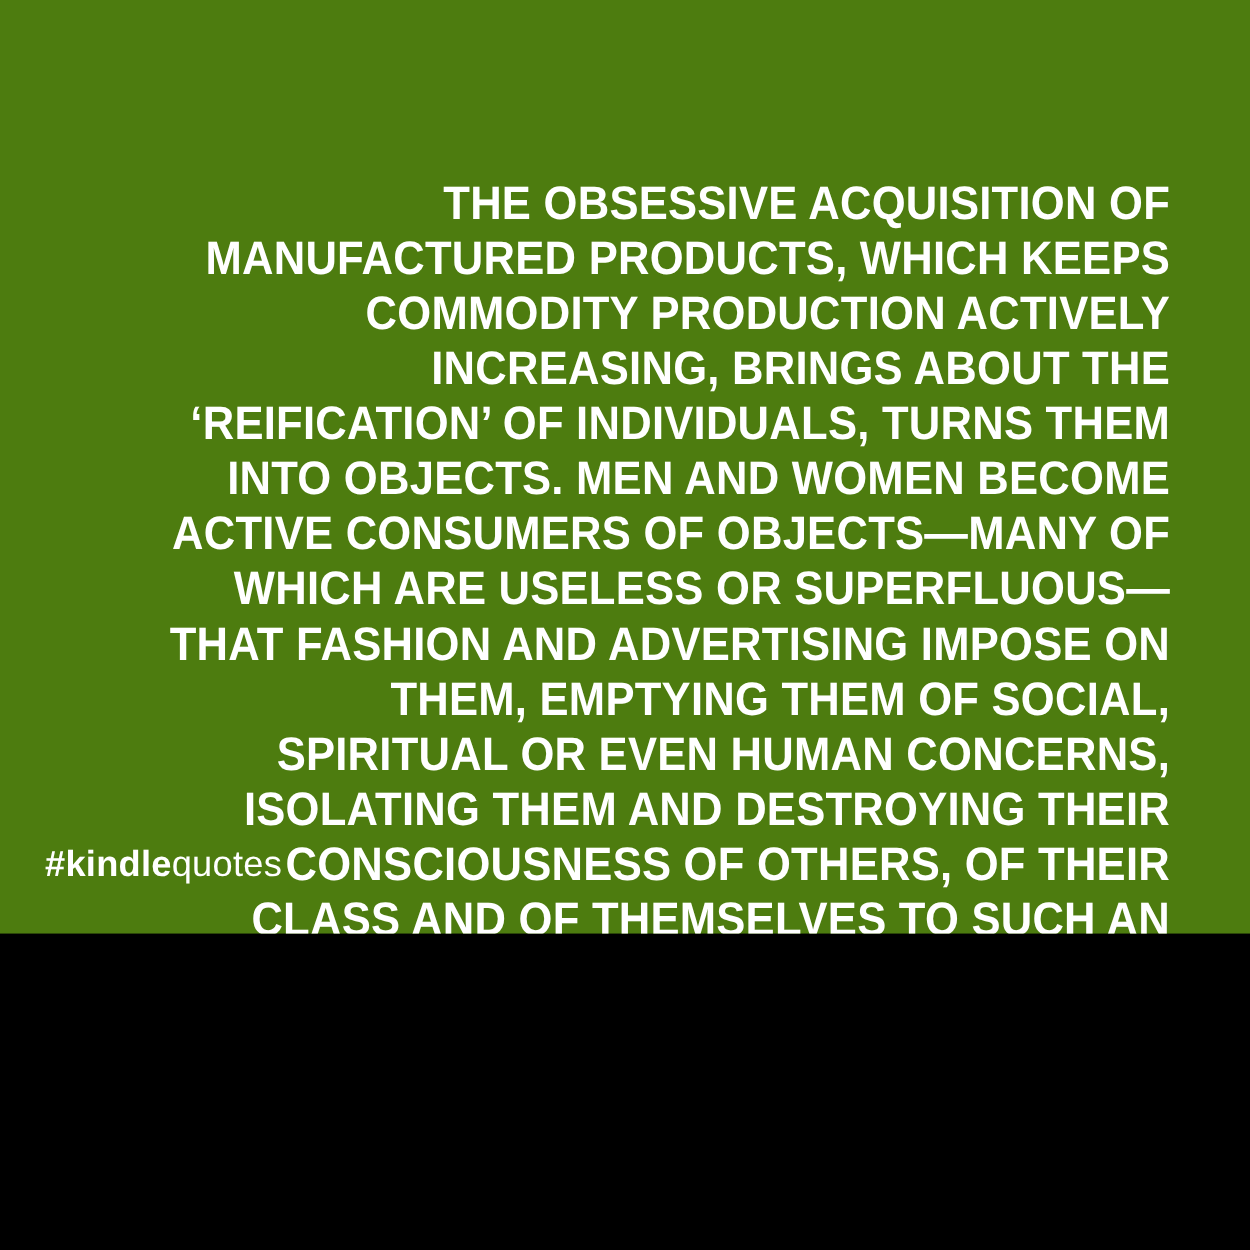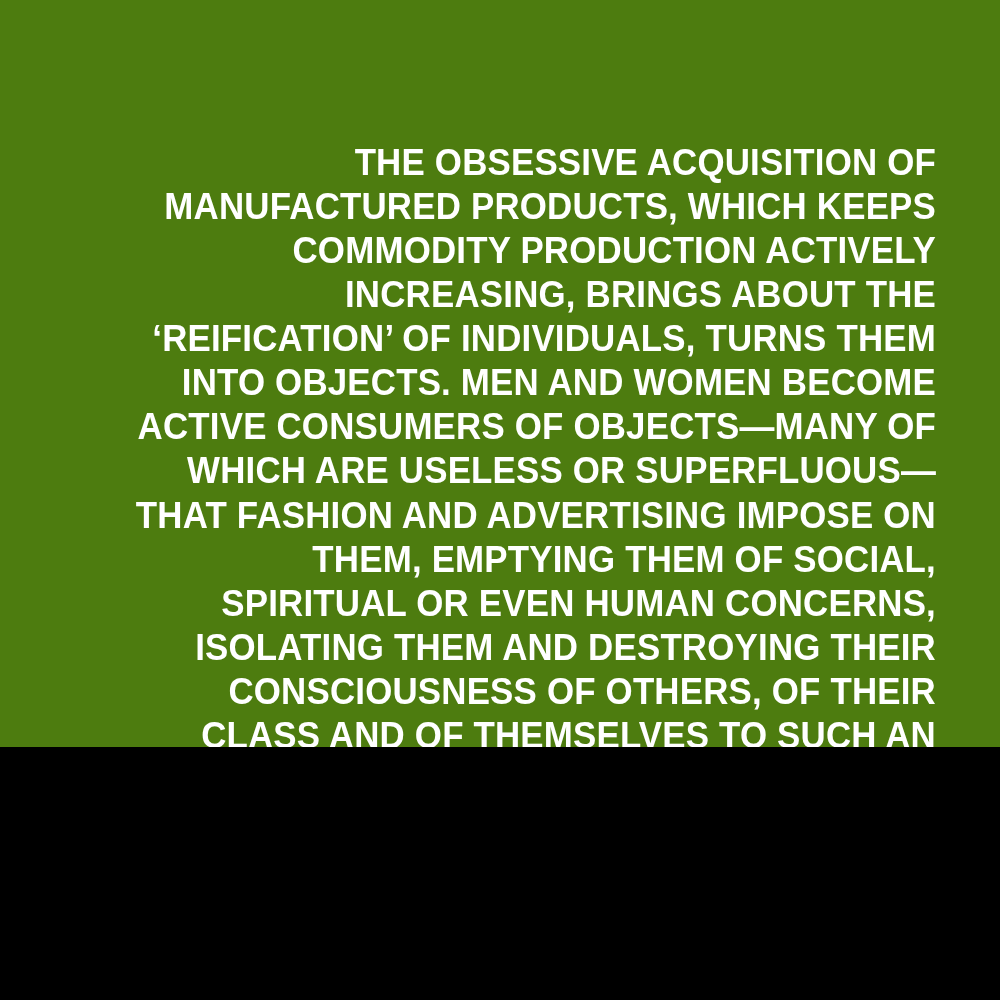--- a/index.html
+++ b/index.html
@@ -84,14 +84,17 @@
 
   <div class="quote-block">
     <p class="quote-text">THE OBSESSIVE ACQUISITION OF MANUFACTURED PRODUCTS, WHICH KEEPS COMMODITY PRODUCTION ACTIVELY INCREASING, BRINGS ABOUT THE ‘REIFICATION’ OF INDIVIDUALS, TURNS THEM INTO OBJECTS. MEN AND WOMEN BECOME ACTIVE CONSUMERS OF OBJECTS—MANY OF WHICH ARE USELESS OR SUPERFLUOUS—THAT FASHION AND ADVERTISING IMPOSE ON THEM, EMPTYING THEM OF SOCIAL, SPIRITUAL OR EVEN HUMAN CONCERNS, ISOLATING THEM AND DESTROYING THEIR CONSCIOUSNESS OF OTHERS, OF THEIR CLASS AND OF THEMSELVES TO SUCH AN EXTENT THAT, FOR EXAMPLE, THE PROLETARIAT, ‘DEPROLETARIANIZED’ BY ALIENATION, IS NO LONGER A DANGER, OR EVEN A FORM OF OPPOSITION, TO THE DOMINANT CLASS.</p>
   </div>
 
   <div class="attribution">
     <p class="author">Mario Vargas Llosa</p>
     <p class="source">Notes on the Death of Culture: Essays on Spectacle and Society</p>
   </div>
 
+  <div class="brand">
+    <span class="hash">#</span><span class="kindle">kindle</span><span class="quotes">quotes</span>
+  </div>
 
 </div>
 
 </body></html>

